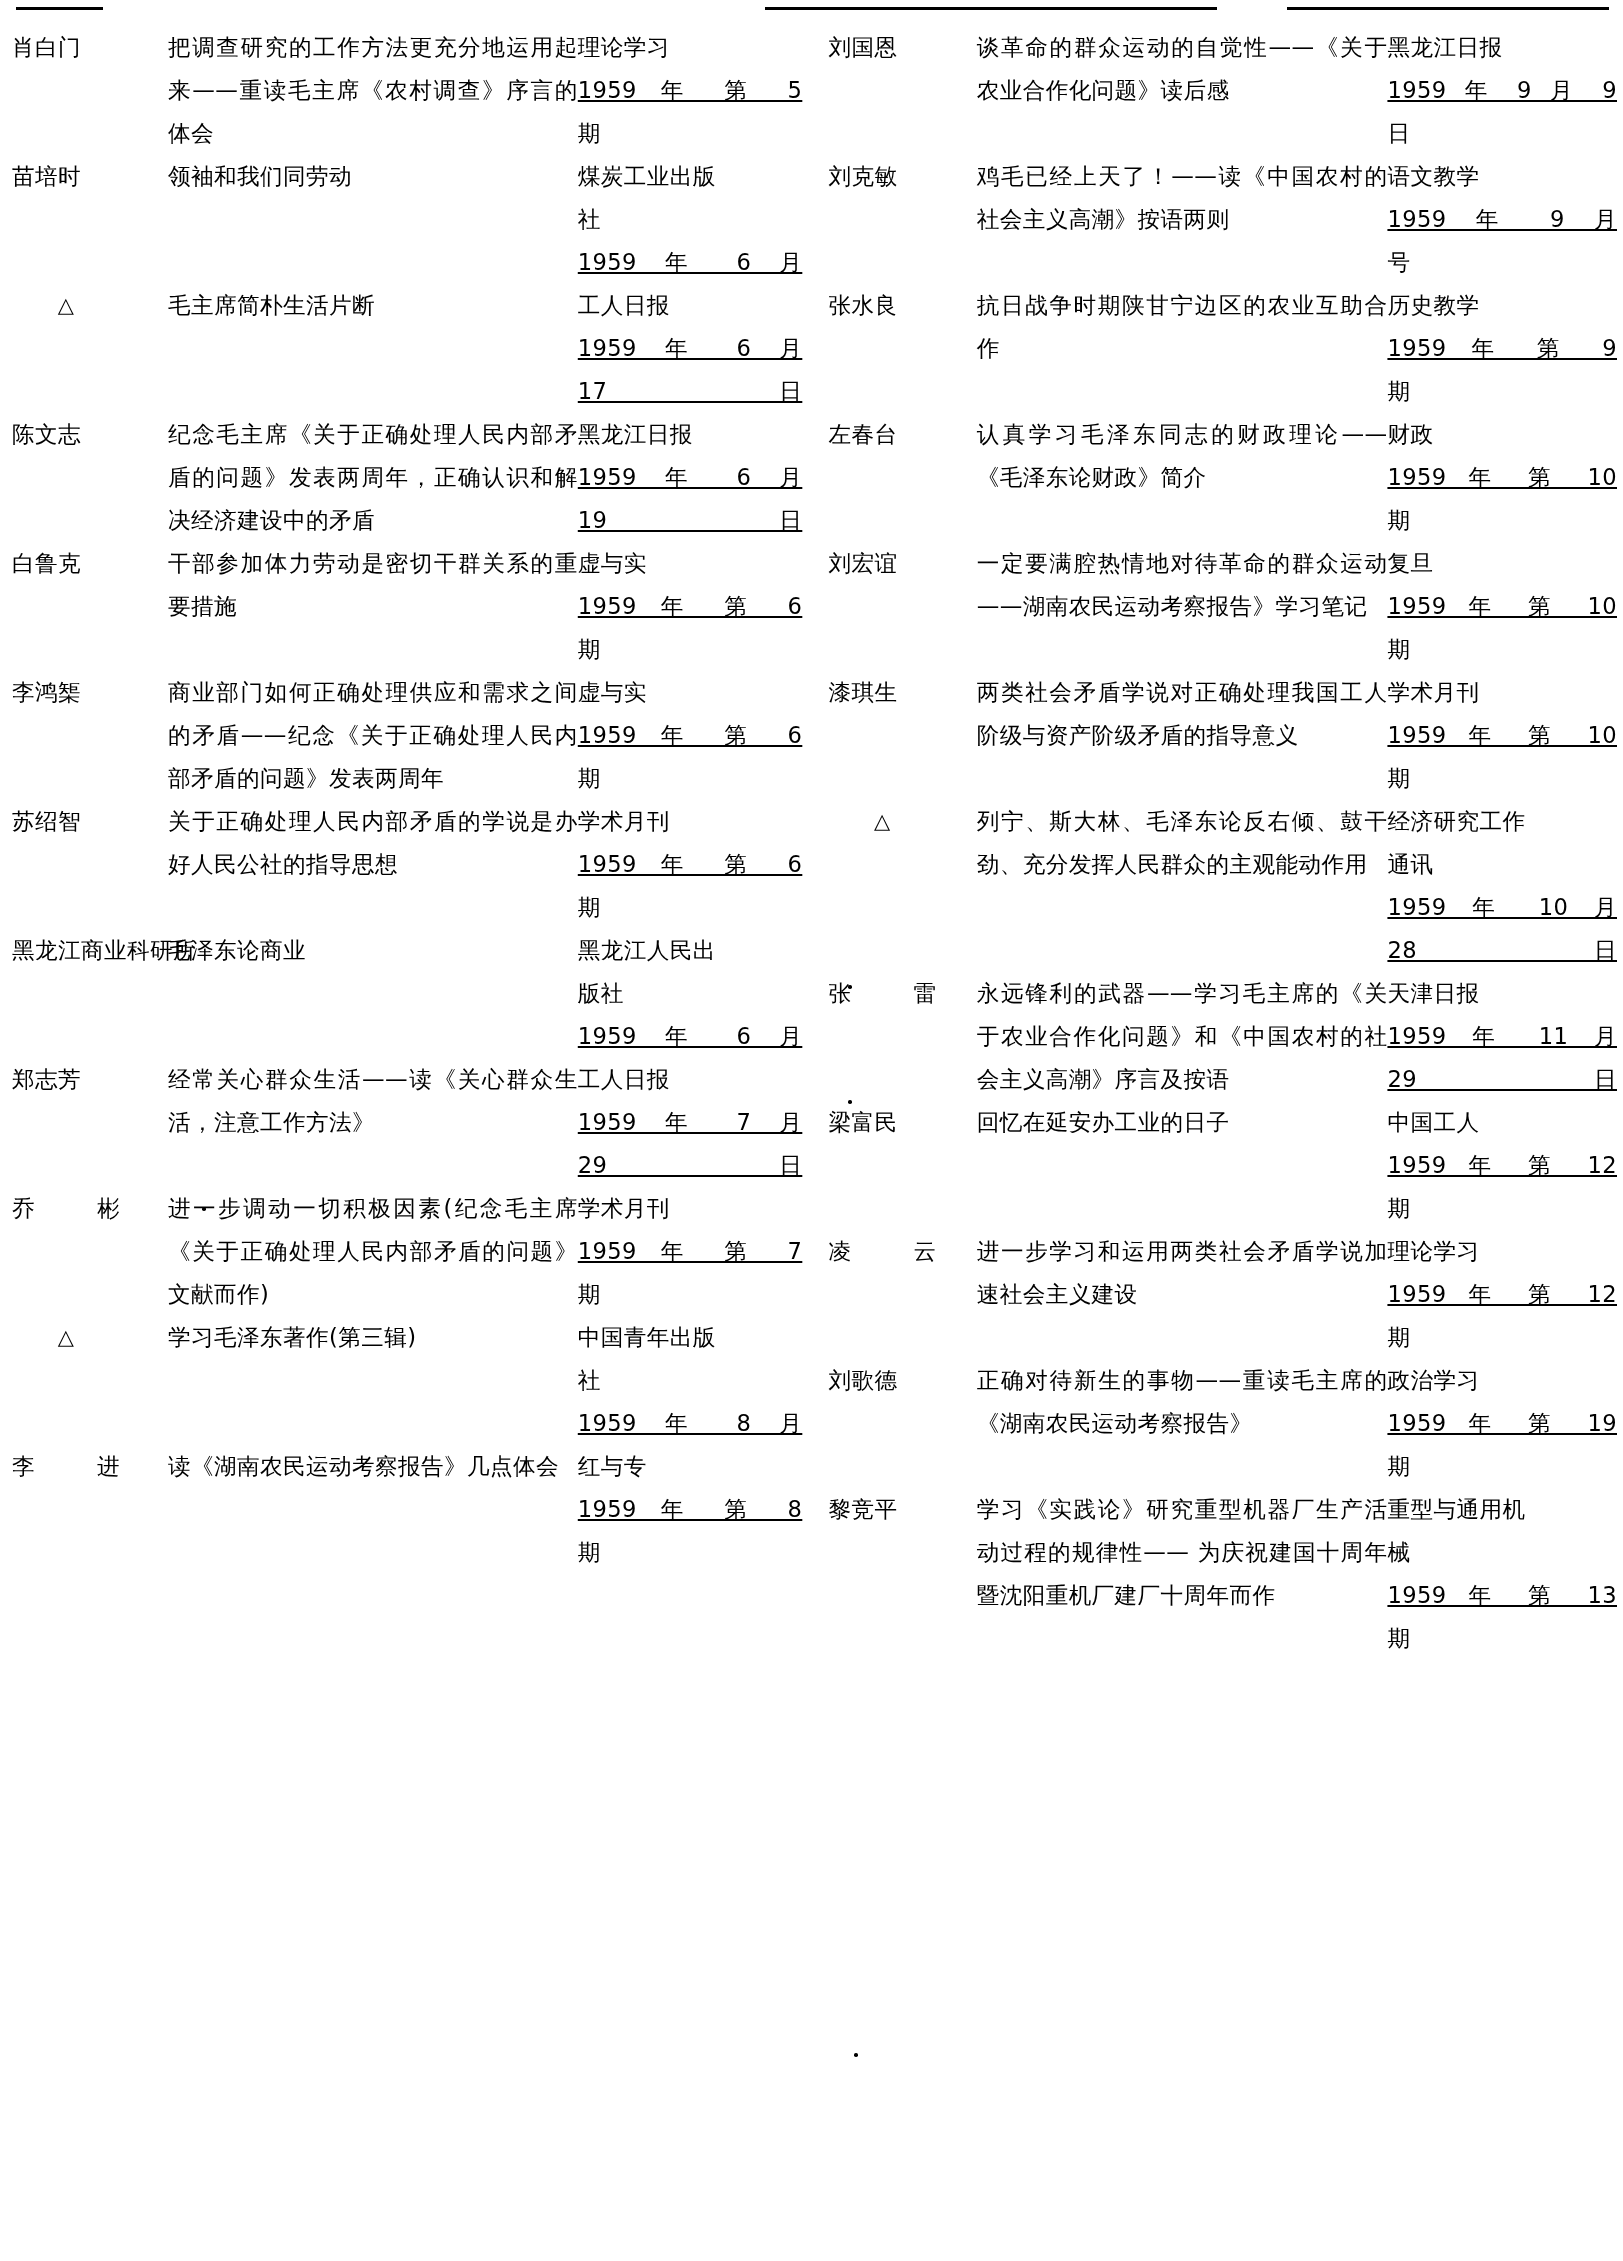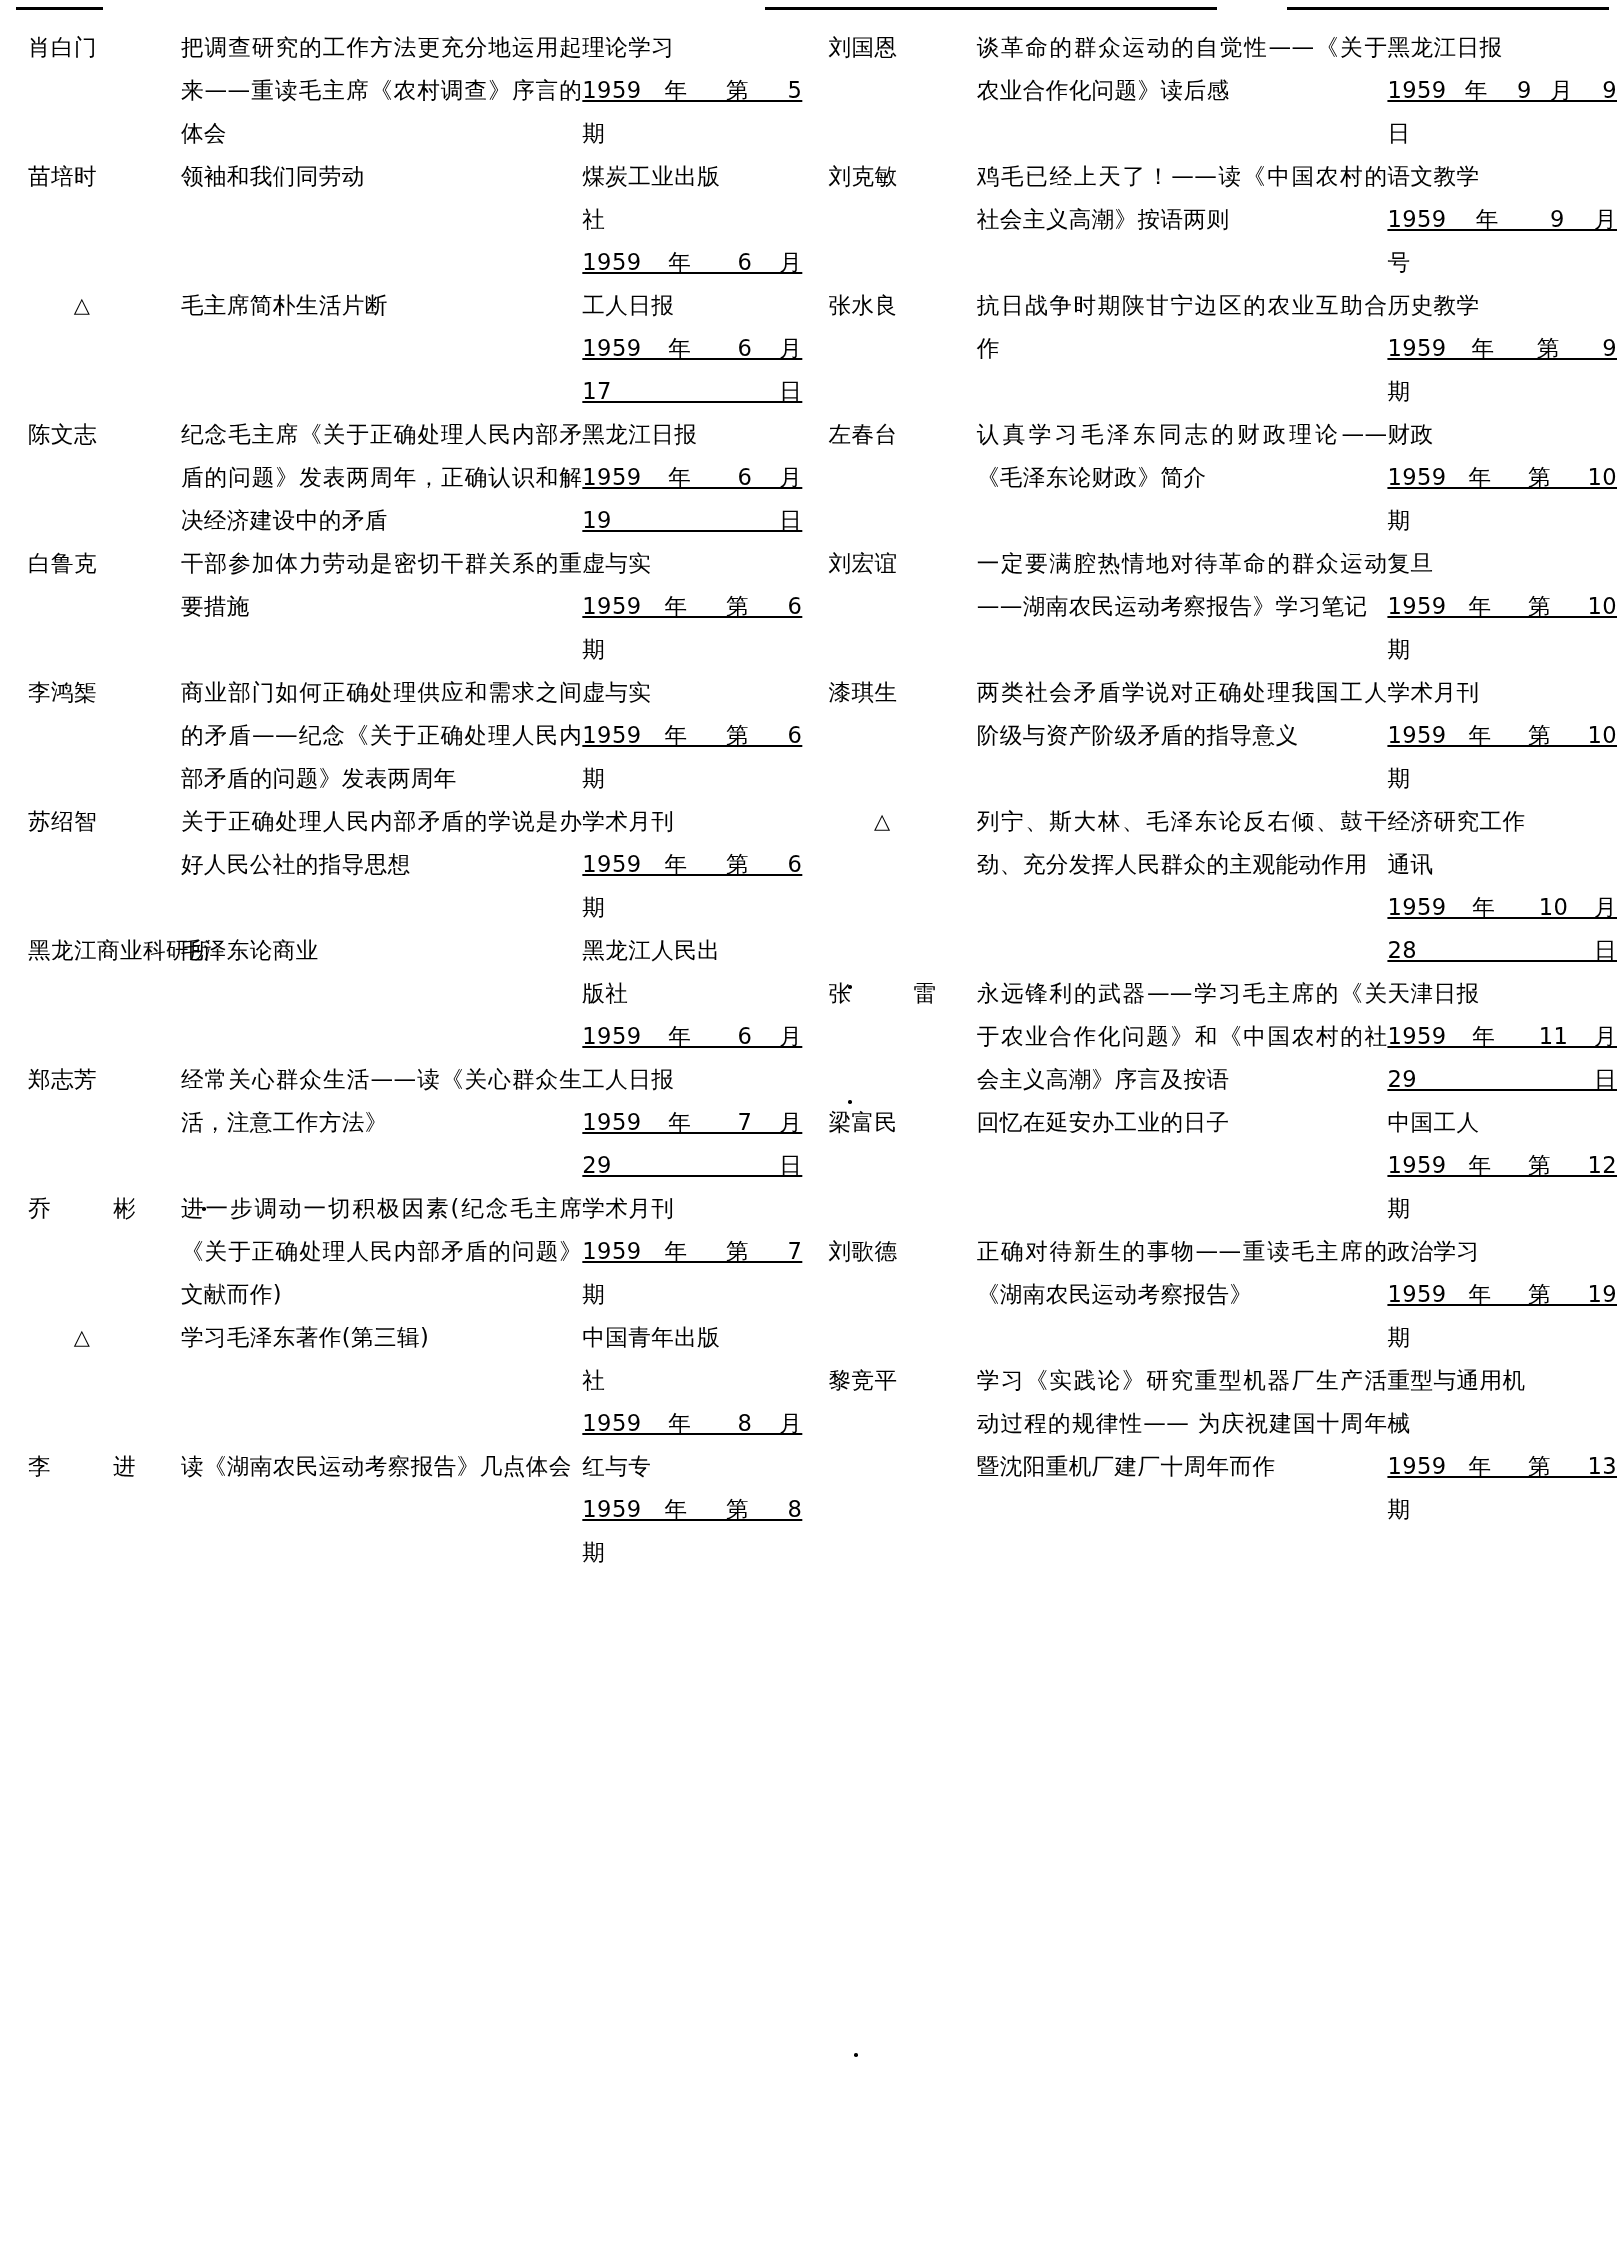--- a/index.html
+++ b/index.html
@@ -37,21 +37,21 @@
     top: 26px;
     left: 0;
     width: 1624px;
     display: flex;
     flex-direction: row;
   }
   .col {
     width: 811px;
     box-sizing: border-box;
   }
-  .col-left  { padding-left: 28px; padding-right: 8.7px; }
+  .col-left  { padding-left: 12px; padding-right: 8.7px; }
   .col-right { padding-left: 17.4px; padding-right: 5px; }
 
   table.entries {
     border-collapse: collapse;
     width: 100%;
     table-layout: fixed;
   }
   table.entries td {
     vertical-align: top;
     padding: 0 0 0 0;
@@ -341,20 +341,31 @@
             <tr>
               <td class="c-author"><span class="author">梁富民</span></td>
               <td class="c-title title just">回忆在延安办工业的日子</td>
               <td class="c-source source">
                 <div class="ln">中国工人</div>
                 <div class="ln sp">1959 年 第 12</div>
                 <div class="ln">期</div>
               </td>
             </tr>
             <tr>
+              <td class="c-author">
+                <span class="author spread">凌云</span>
+              </td>
+              <td class="c-title title just">进一步学习和运用两类社会矛盾学说加速社会主义建设</td>
+              <td class="c-source source">
+                <div class="ln">理论学习</div>
+                <div class="ln sp">1959 年 第 12</div>
+                <div class="ln">期</div>
+              </td>
+            </tr>
+            <tr>
               <td class="c-author"><span class="author">刘歌德</span></td>
               <td class="c-title title just">正确对待新生的事物——重读毛主席的《湖南农民运动考察报告》</td>
               <td class="c-source source">
                 <div class="ln">政治学习</div>
                 <div class="ln sp">1959 年 第 19</div>
                 <div class="ln">期</div>
               </td>
             </tr>
             <tr>
               <td class="c-author"><span class="author">黎竞平</span></td>

